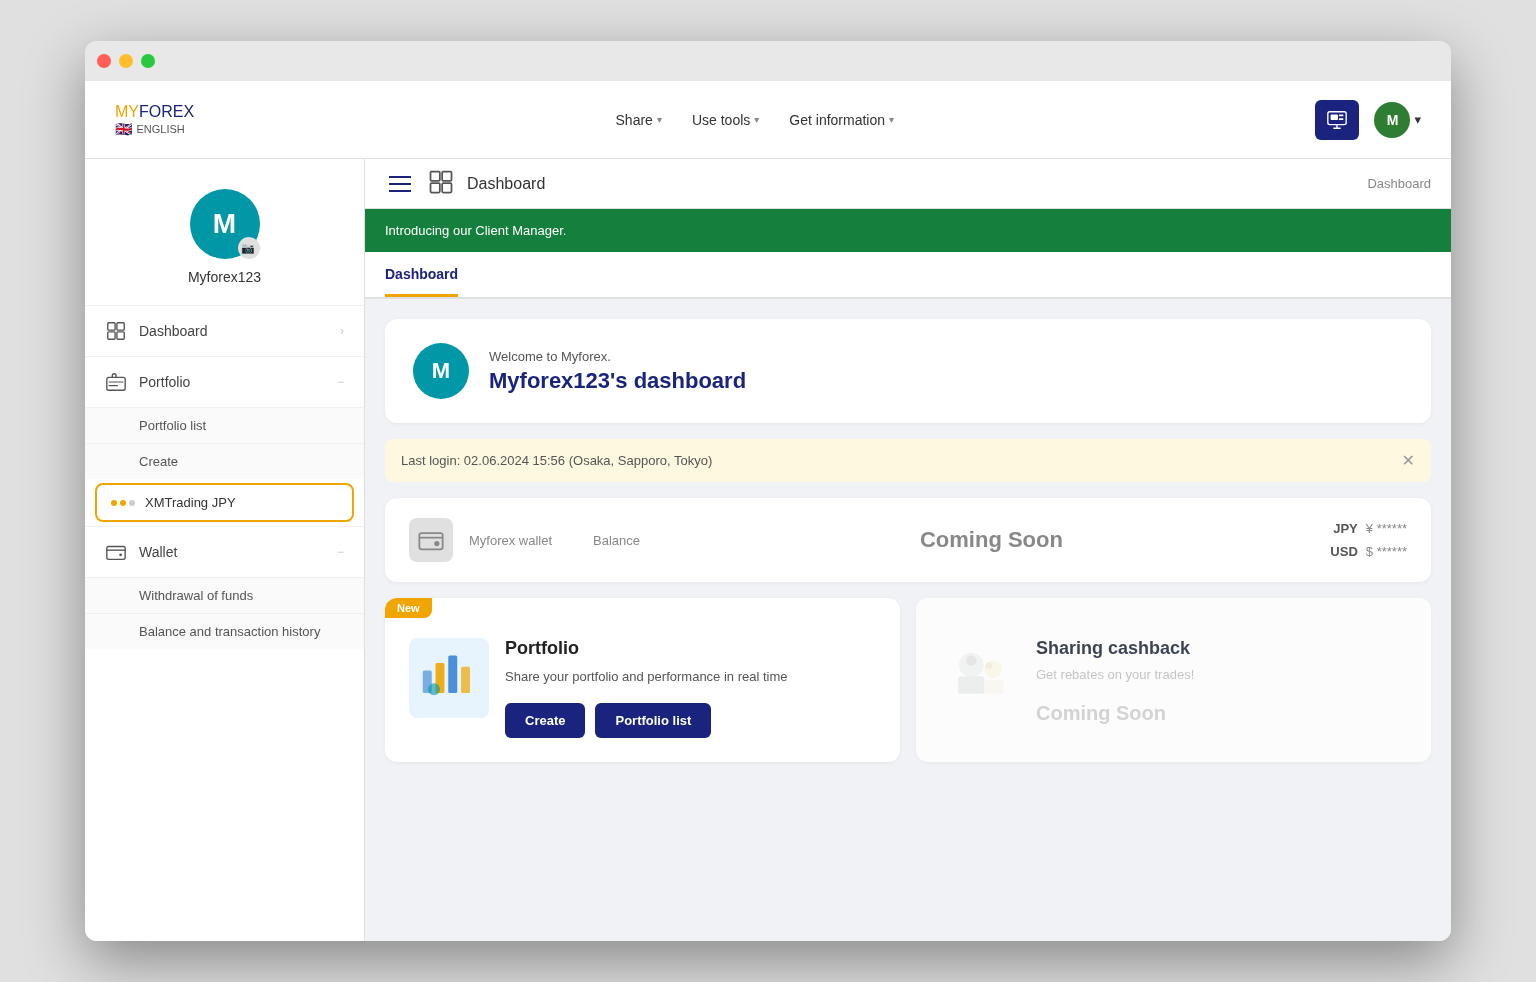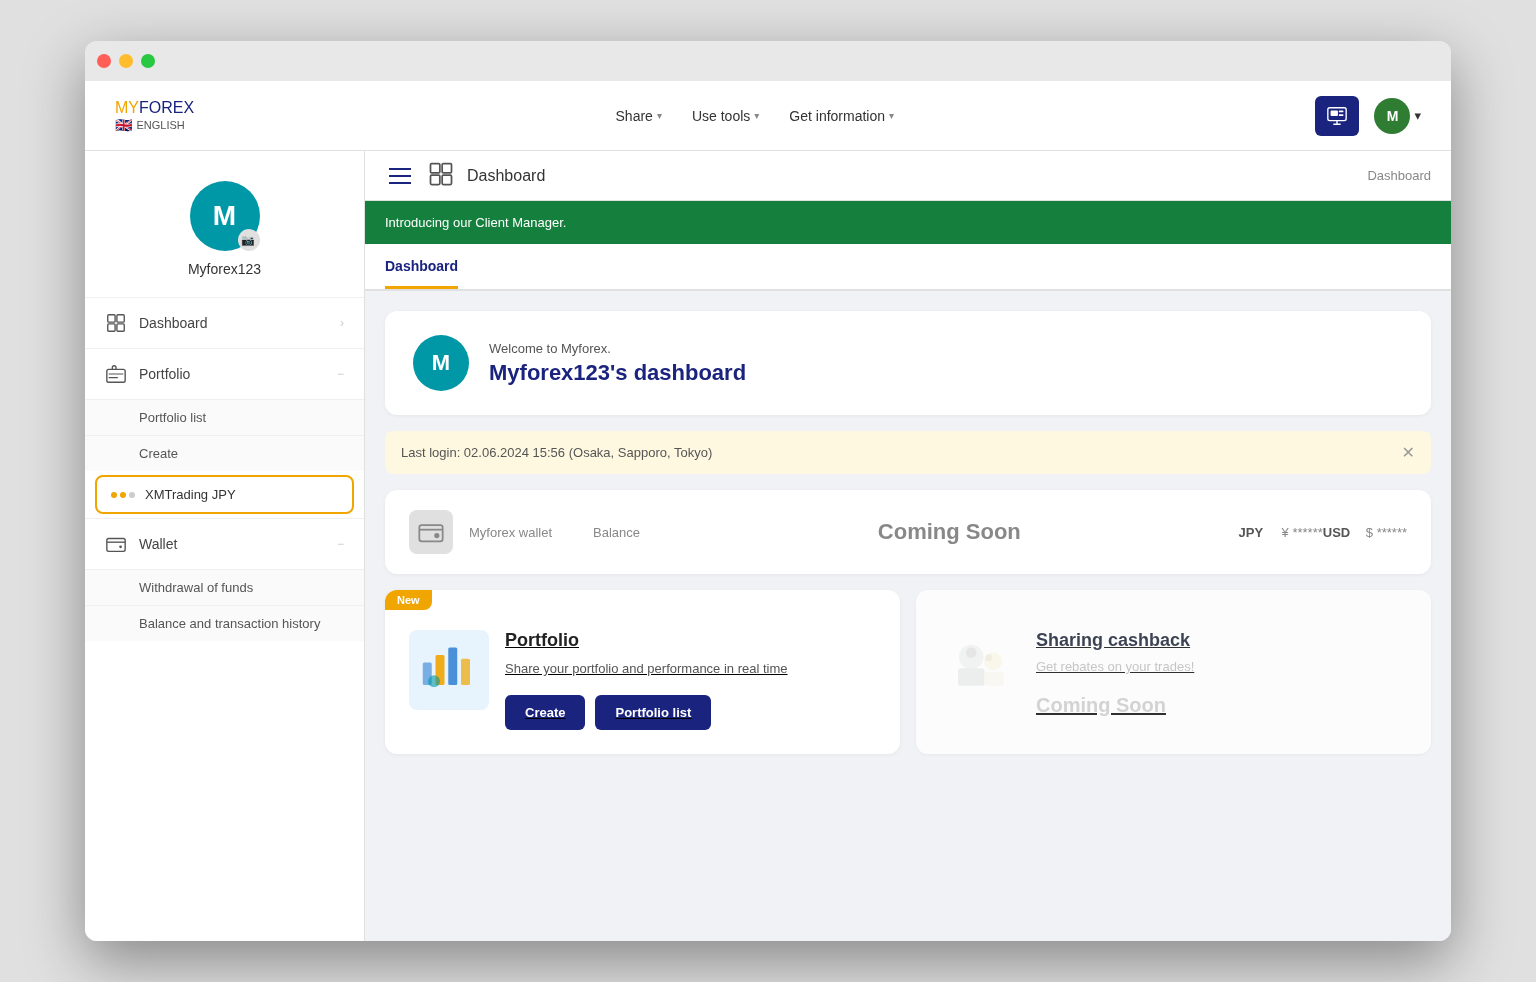--- a/index.html
+++ b/index.html
@@ -32,21 +32,21 @@
       gap: 8px;
       flex-shrink: 0;
     }
     .tb-btn { width: 14px; height: 14px; border-radius: 50%; }
     .tb-red { background: #ff5f57; }
     .tb-yellow { background: #ffbd2e; }
     .tb-green { background: #28c840; }
 
     
     .top-nav {
-      height: 70px;
+      height: 78px;
       background: #fff;
       display: flex;
       align-items: center;
       padding: 0 30px;
       border-bottom: 1px solid #e0e0e0;
       flex-shrink: 0;
       justify-content: space-between;
     }
     .logo-area {
       display: flex;
@@ -366,23 +366,24 @@
       align-items: center;
       justify-content: center;
       font-size: 20px;
       color: #888;
     }
     .wallet-name { font-size: 13px; color: #888; margin-right: 8px; }
     .wallet-balance-label { font-size: 13px; color: #888; margin-right: 20px; margin-left: 17px; }
     .wallet-coming-soon { font-size: 22px; font-weight: 700; color: #888; flex: 1; text-align: center; }
     .wallet-currencies {
       display: flex;
-      flex-direction: row;
-      gap: 0;
+      flex-direction: column;
+      gap: 8px;
       align-items: flex-end;
+      text-align: right;
     }
     .wallet-currency {
       font-size: 13px;
       color: #888;
       display: flex;
       align-items: center;
       gap: 8px;
     }
     .currency-label { color: #555; font-weight: 600; min-width: 35px; }
 
@@ -392,21 +393,20 @@
       grid-template-columns: 1fr 1fr;
       gap: 16px;
     }
     .feature-card {
       background: #fff;
       border-radius: 12px;
       padding: 24px;
       box-shadow: 0 1px 4px rgba(0,0,0,0.05);
       position: relative;
       overflow: hidden;
-      text-decoration: underline;
     }
     .feature-badge-new {
       position: absolute;
       top: 0;
       left: 0;
       background: #f0a500;
       color: #fff;
       font-size: 11px;
       font-weight: 700;
       padding: 4px 12px;

